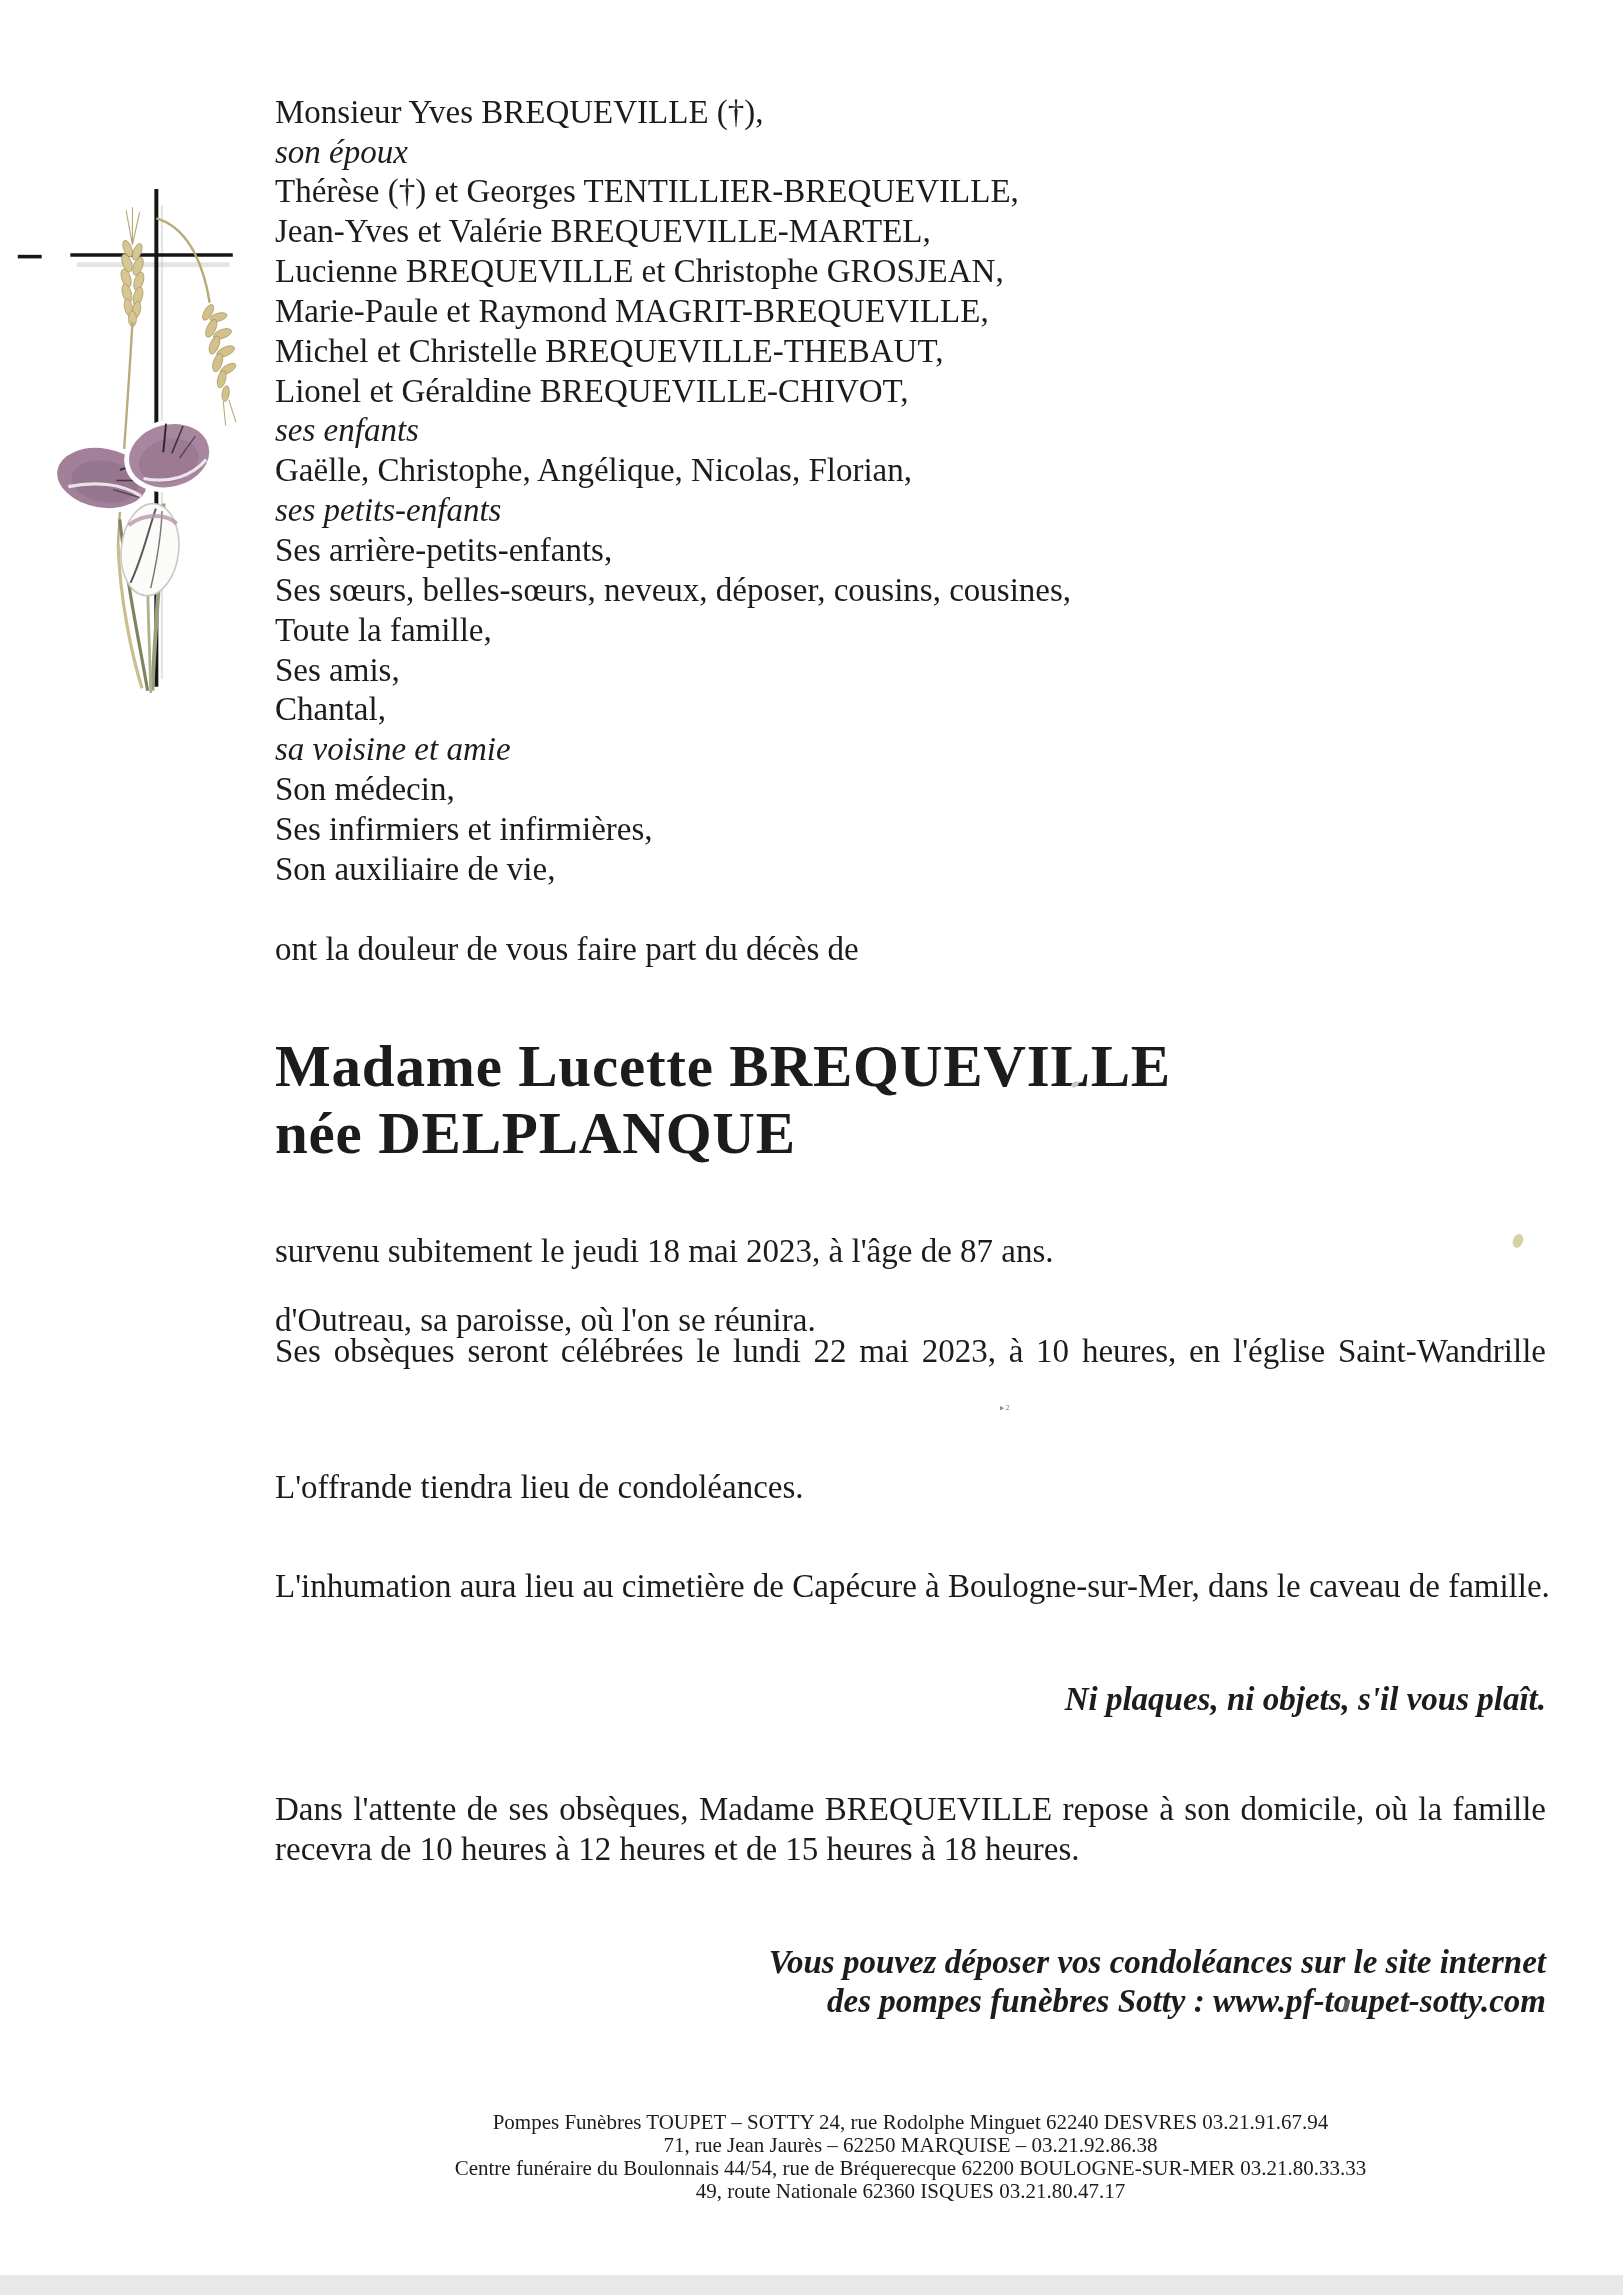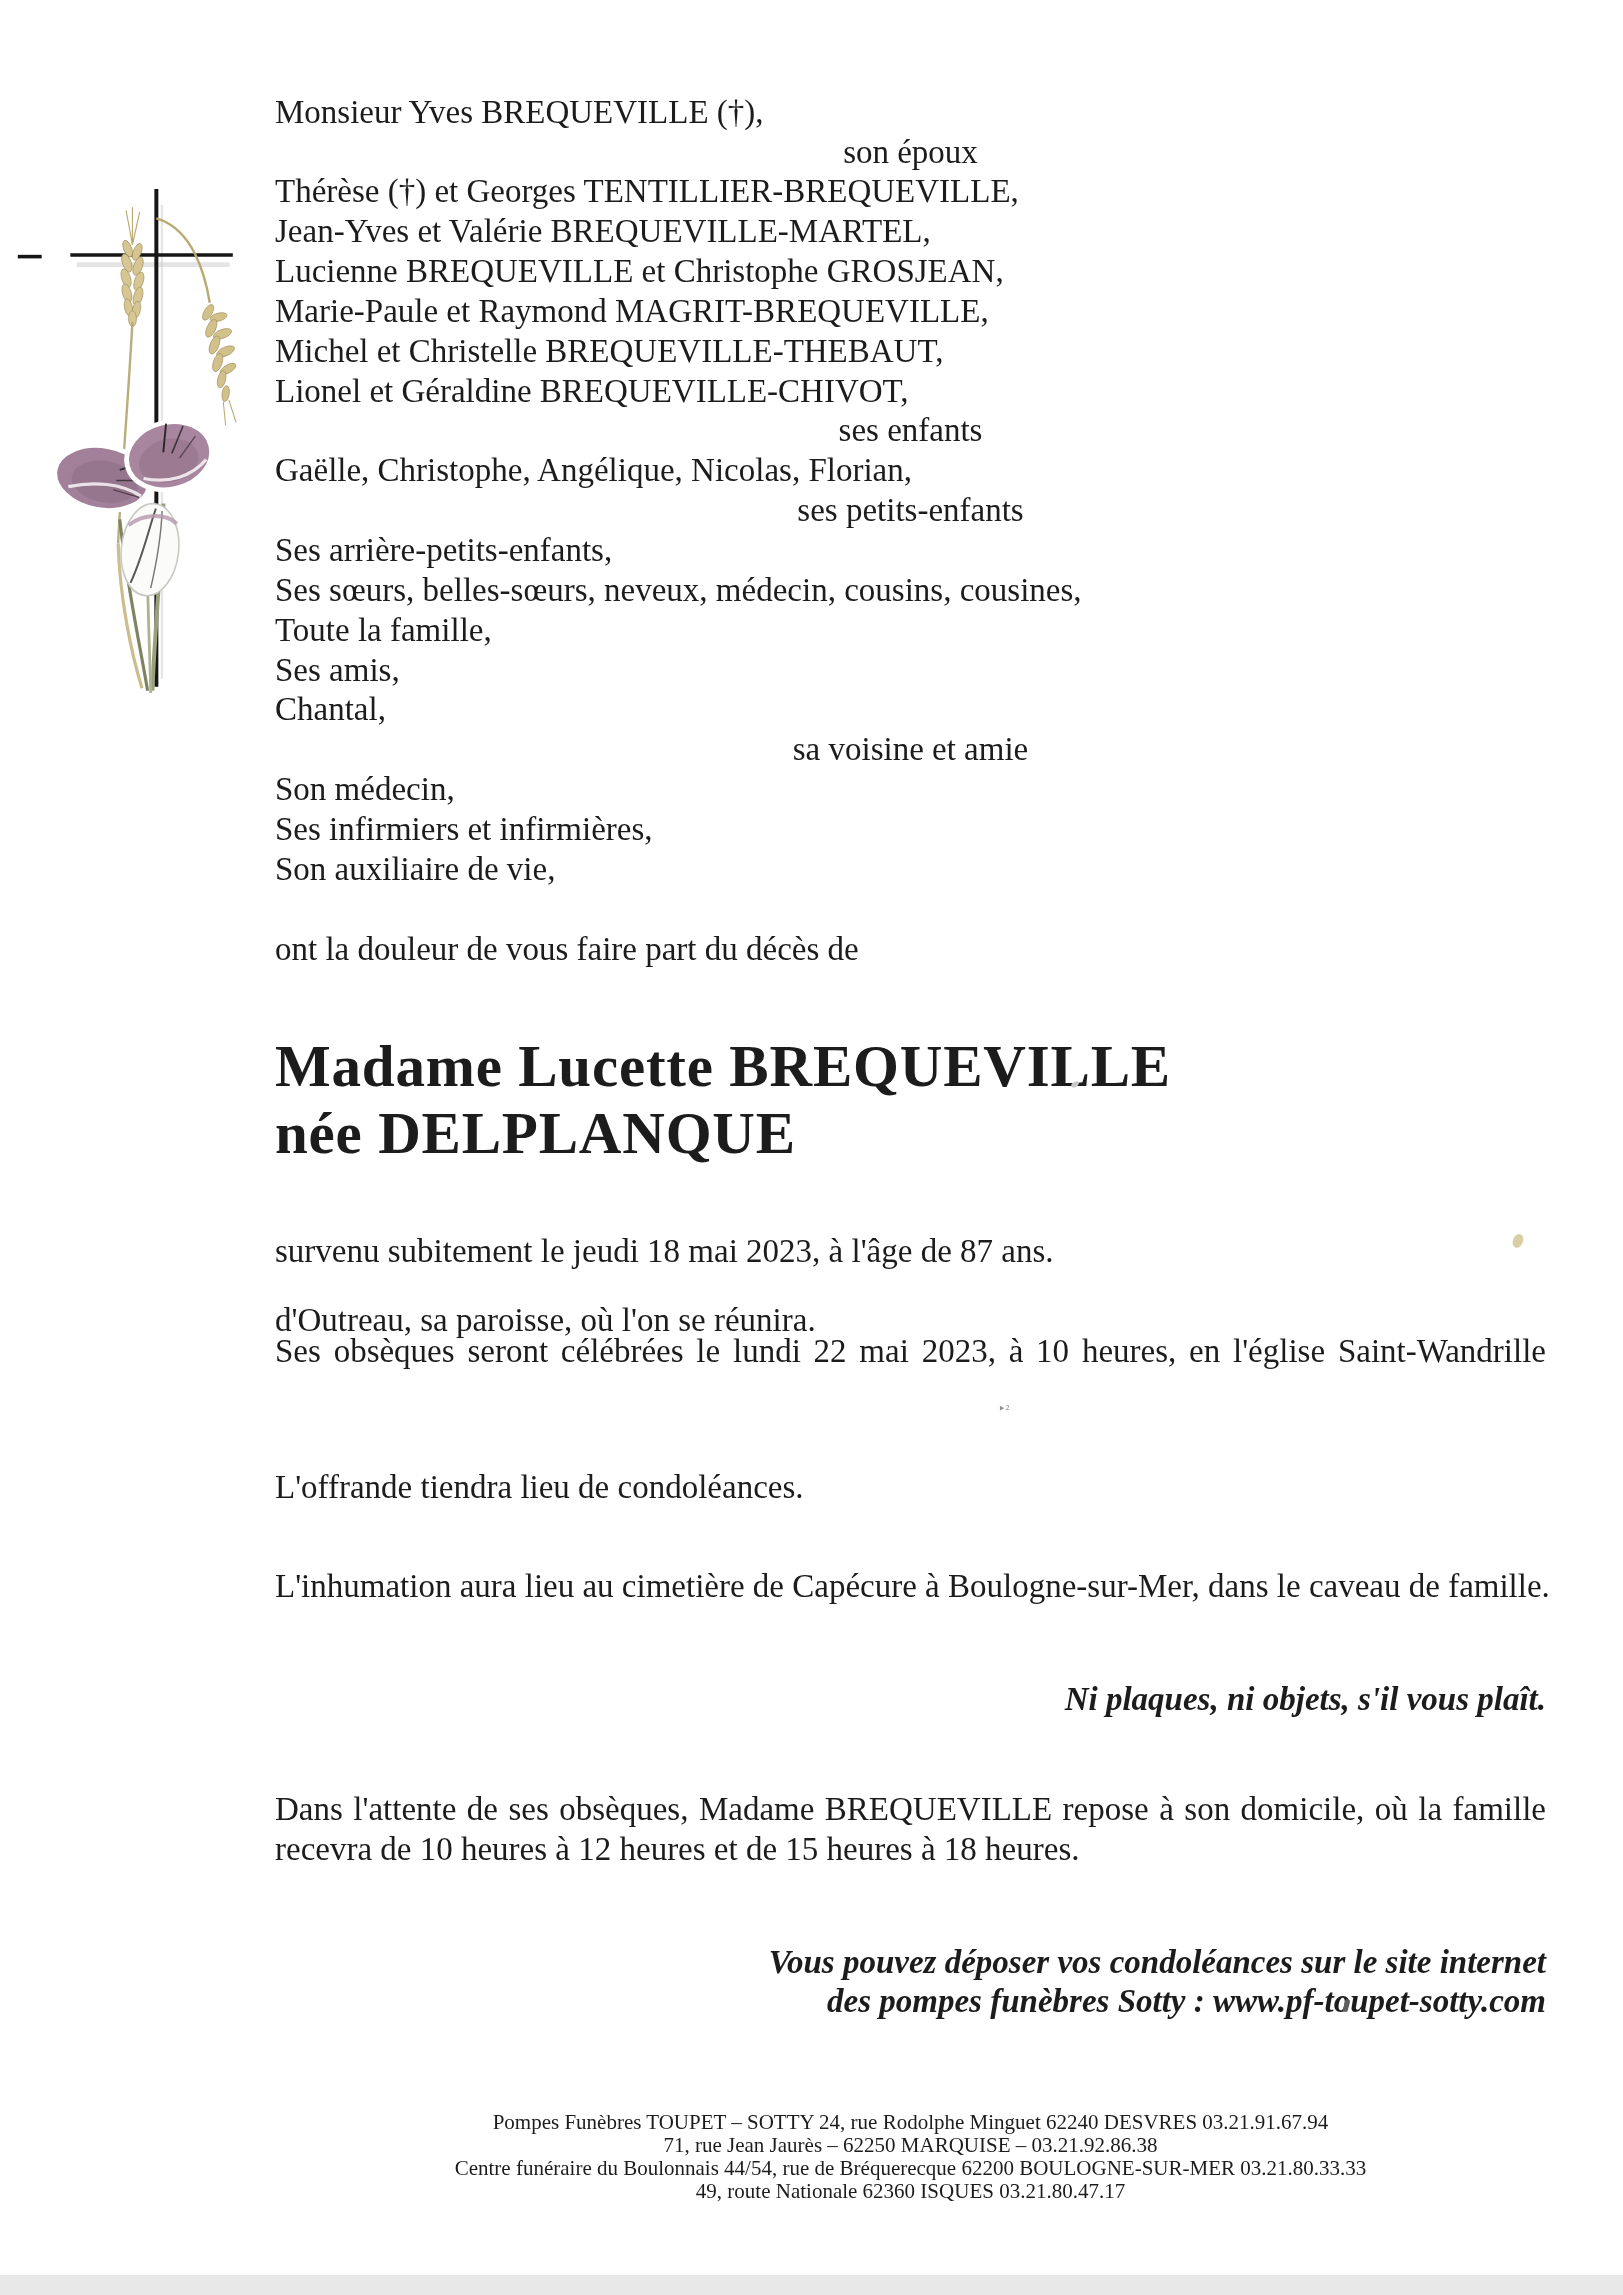--- a/index.html
+++ b/index.html
@@ -11,21 +11,22 @@
     color:#1c1c1c;
     overflow:hidden;
   }
   .line{
     position:absolute;
     left:275px;width:1271px;
     font-size:33px;line-height:40px;
     white-space:nowrap;
   }
   .role{
-    text-align:center;
+    text-align:left;
+    font-style:italic;
   }
   .justify{
     white-space:normal;
     text-align:justify;
     text-align-last:justify;
   }
   .title-line{
     position:absolute;
     left:275px;width:1271px;
     text-align:left;
@@ -149,21 +150,21 @@
   <div class="line" style="top:251px">Lucienne BREQUEVILLE et Christophe GROSJEAN,</div>
   <div class="line" style="top:291px">Marie-Paule et Raymond MAGRIT-BREQUEVILLE,</div>
   <div class="line" style="top:331px">Michel et Christelle BREQUEVILLE-THEBAUT,</div>
   <div class="line" style="top:371px">Lionel et Géraldine BREQUEVILLE-CHIVOT,</div>
   <div class="line role" style="top:410px">ses enfants</div>
 
   <div class="line" style="top:450px">Gaëlle, Christophe, Angélique, Nicolas, Florian,</div>
   <div class="line role" style="top:490px">ses petits-enfants</div>
 
   <div class="line" style="top:530px">Ses arrière-petits-enfants,</div>
-  <div class="line" style="top:570px">Ses sœurs, belles-sœurs, neveux, médecin, cousins, cousines,</div>
+  <div class="line" style="top:570px">Ses sœurs, belles-sœurs, neveux, déposer, cousins, cousines,</div>
   <div class="line" style="top:610px">Toute la famille,</div>
   <div class="line" style="top:650px">Ses amis,</div>
   <div class="line" style="top:689px">Chantal,</div>
   <div class="line role" style="top:729px">sa voisine et amie</div>
 
   <div class="line" style="top:769px">Son médecin,</div>
   <div class="line" style="top:809px">Ses infirmiers et infirmières,</div>
   <div class="line" style="top:849px">Son auxiliaire de vie,</div>
 
   <div class="line" style="top:929px">ont la douleur de vous faire part du décès de</div>

